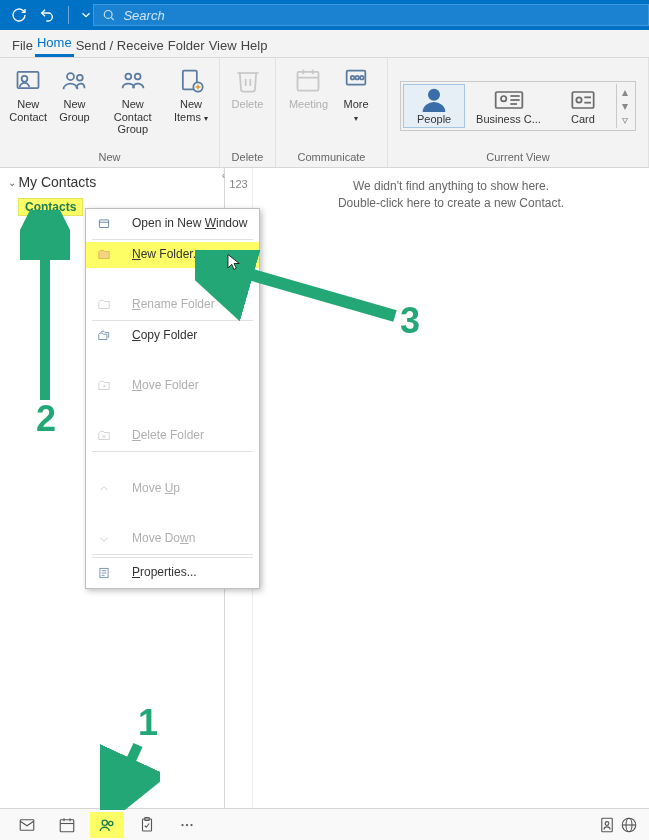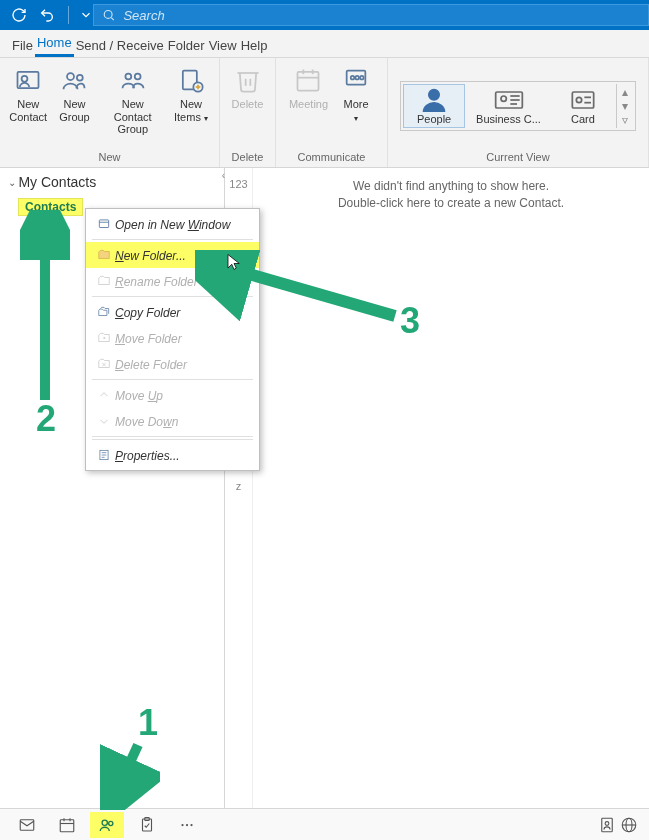--- a/index.html
+++ b/index.html
@@ -52,22 +52,22 @@
 
   
   .bottom { height:32px; border-top:1px solid #d6d6d6; background:#f9f9f9; display:flex; align-items:center; padding:0 10px; gap:6px;}
   .bicon { width:34px; height:26px; display:flex; align-items:center; justify-content:center; cursor:pointer; color:#555;}
   .bicon svg { width:18px; height:18px;}
   .bicon.active { background:#fdfd66; color:#1d7c52; }
   .bottom .rightstatus { margin-left:auto; display:flex; gap:2px; color:#555;}
 
   
   .ctxmenu { position:absolute; left:85px; top:208px; width:175px; background:#fff; border:1px solid #bfbfbf; box-shadow:2px 2px 6px rgba(0,0,0,0.25); z-index:50; padding:2px 0; }
-  .ctxitem { display:flex; align-items:flex-end; padding:5px 10px; font-size:12px; color:#333; cursor:pointer; gap:3px;font-style:italic; }
-  .ctxitem.disabled { color:#b0b0b0; cursor:default;}
+  .ctxitem { display:flex; align-items:flex-start; padding:5px 10px; font-size:12px; color:#333; cursor:pointer; gap:20px; }
+  .ctxitem.disabled { color:#b0b0b0; cursor:default;margin-top:24px;}
   .ctxitem.highlight { background:#fdfd66; }
   .ctxsep { height:1px; background:#e0e0e0; margin:2px 6px;}
   .ctxicon { width:16px; height:16px; display:flex; align-items:center; justify-content:center; }
   .ctxicon svg { width:14px; height:14px;}
   .ctxitem .sublabel u { text-decoration: underline; }
   .ctxitem .arrow { margin-left:auto; color:#555; font-size:10px;}
 
   
   .anno-num { position:absolute; font-size:36px; font-weight:700; color:#23a776; z-index:60; font-family: Arial, sans-serif;}
   svg.anno-arrow { position:absolute; z-index:55; }

